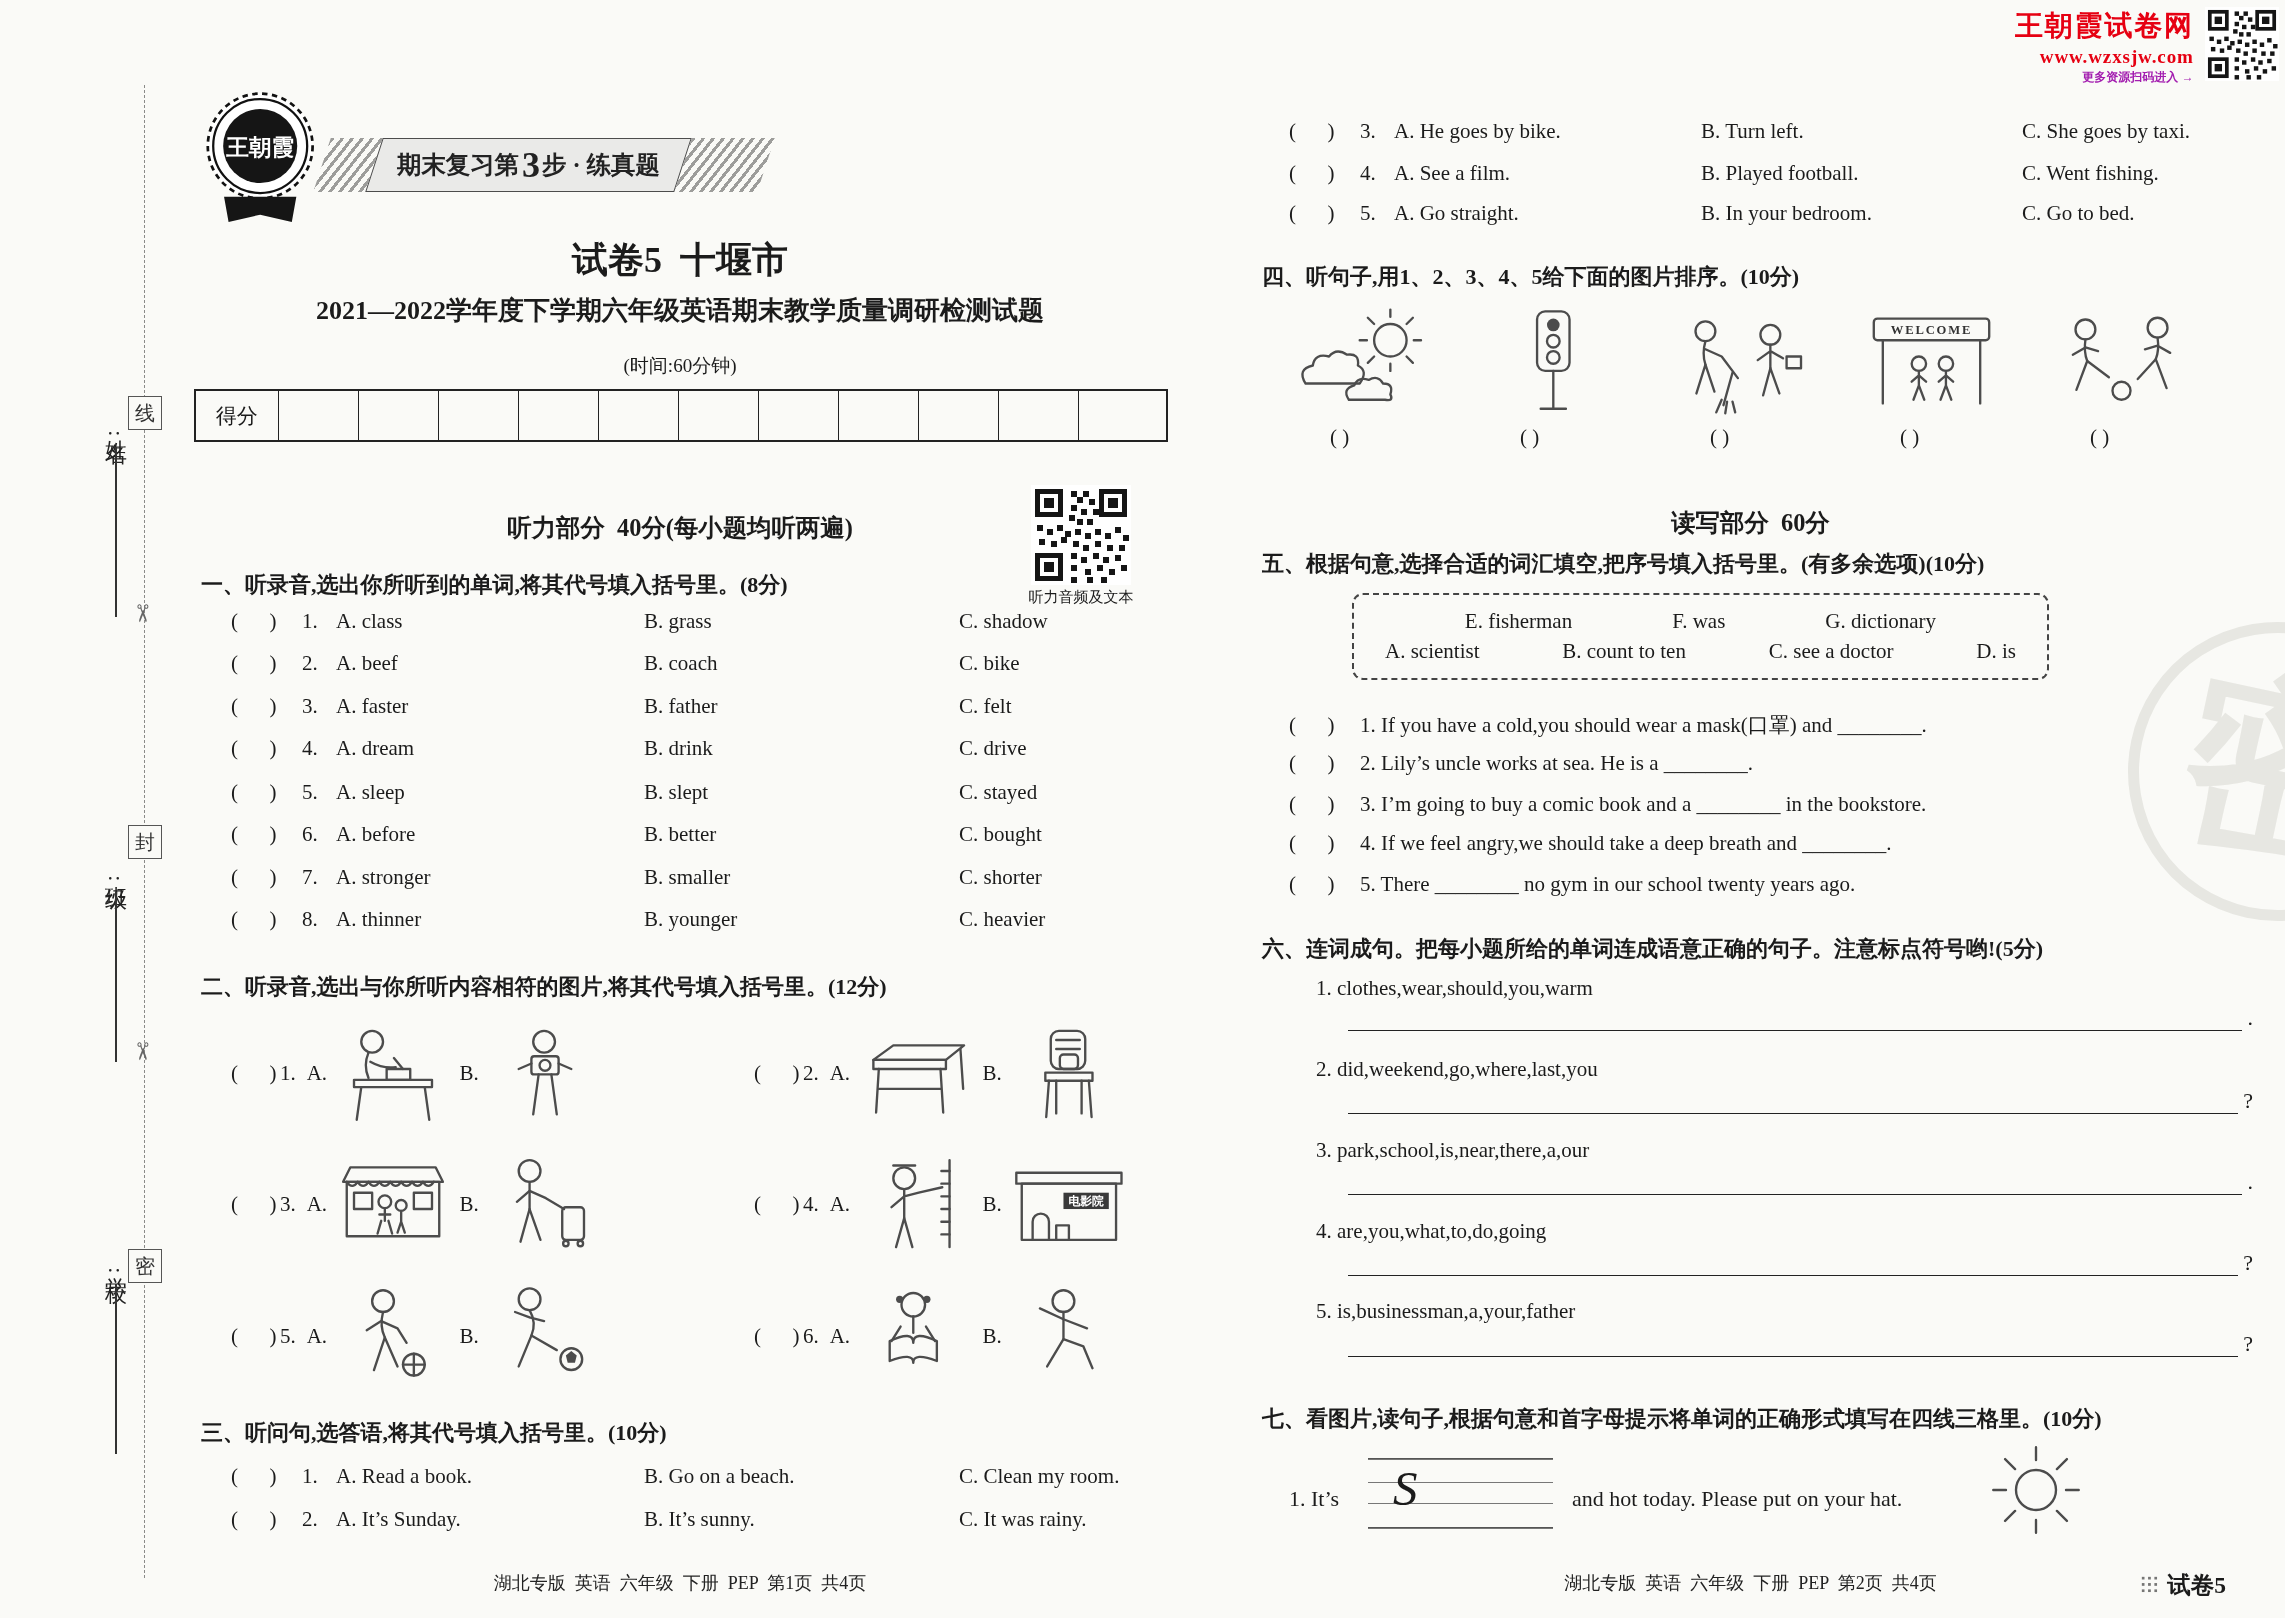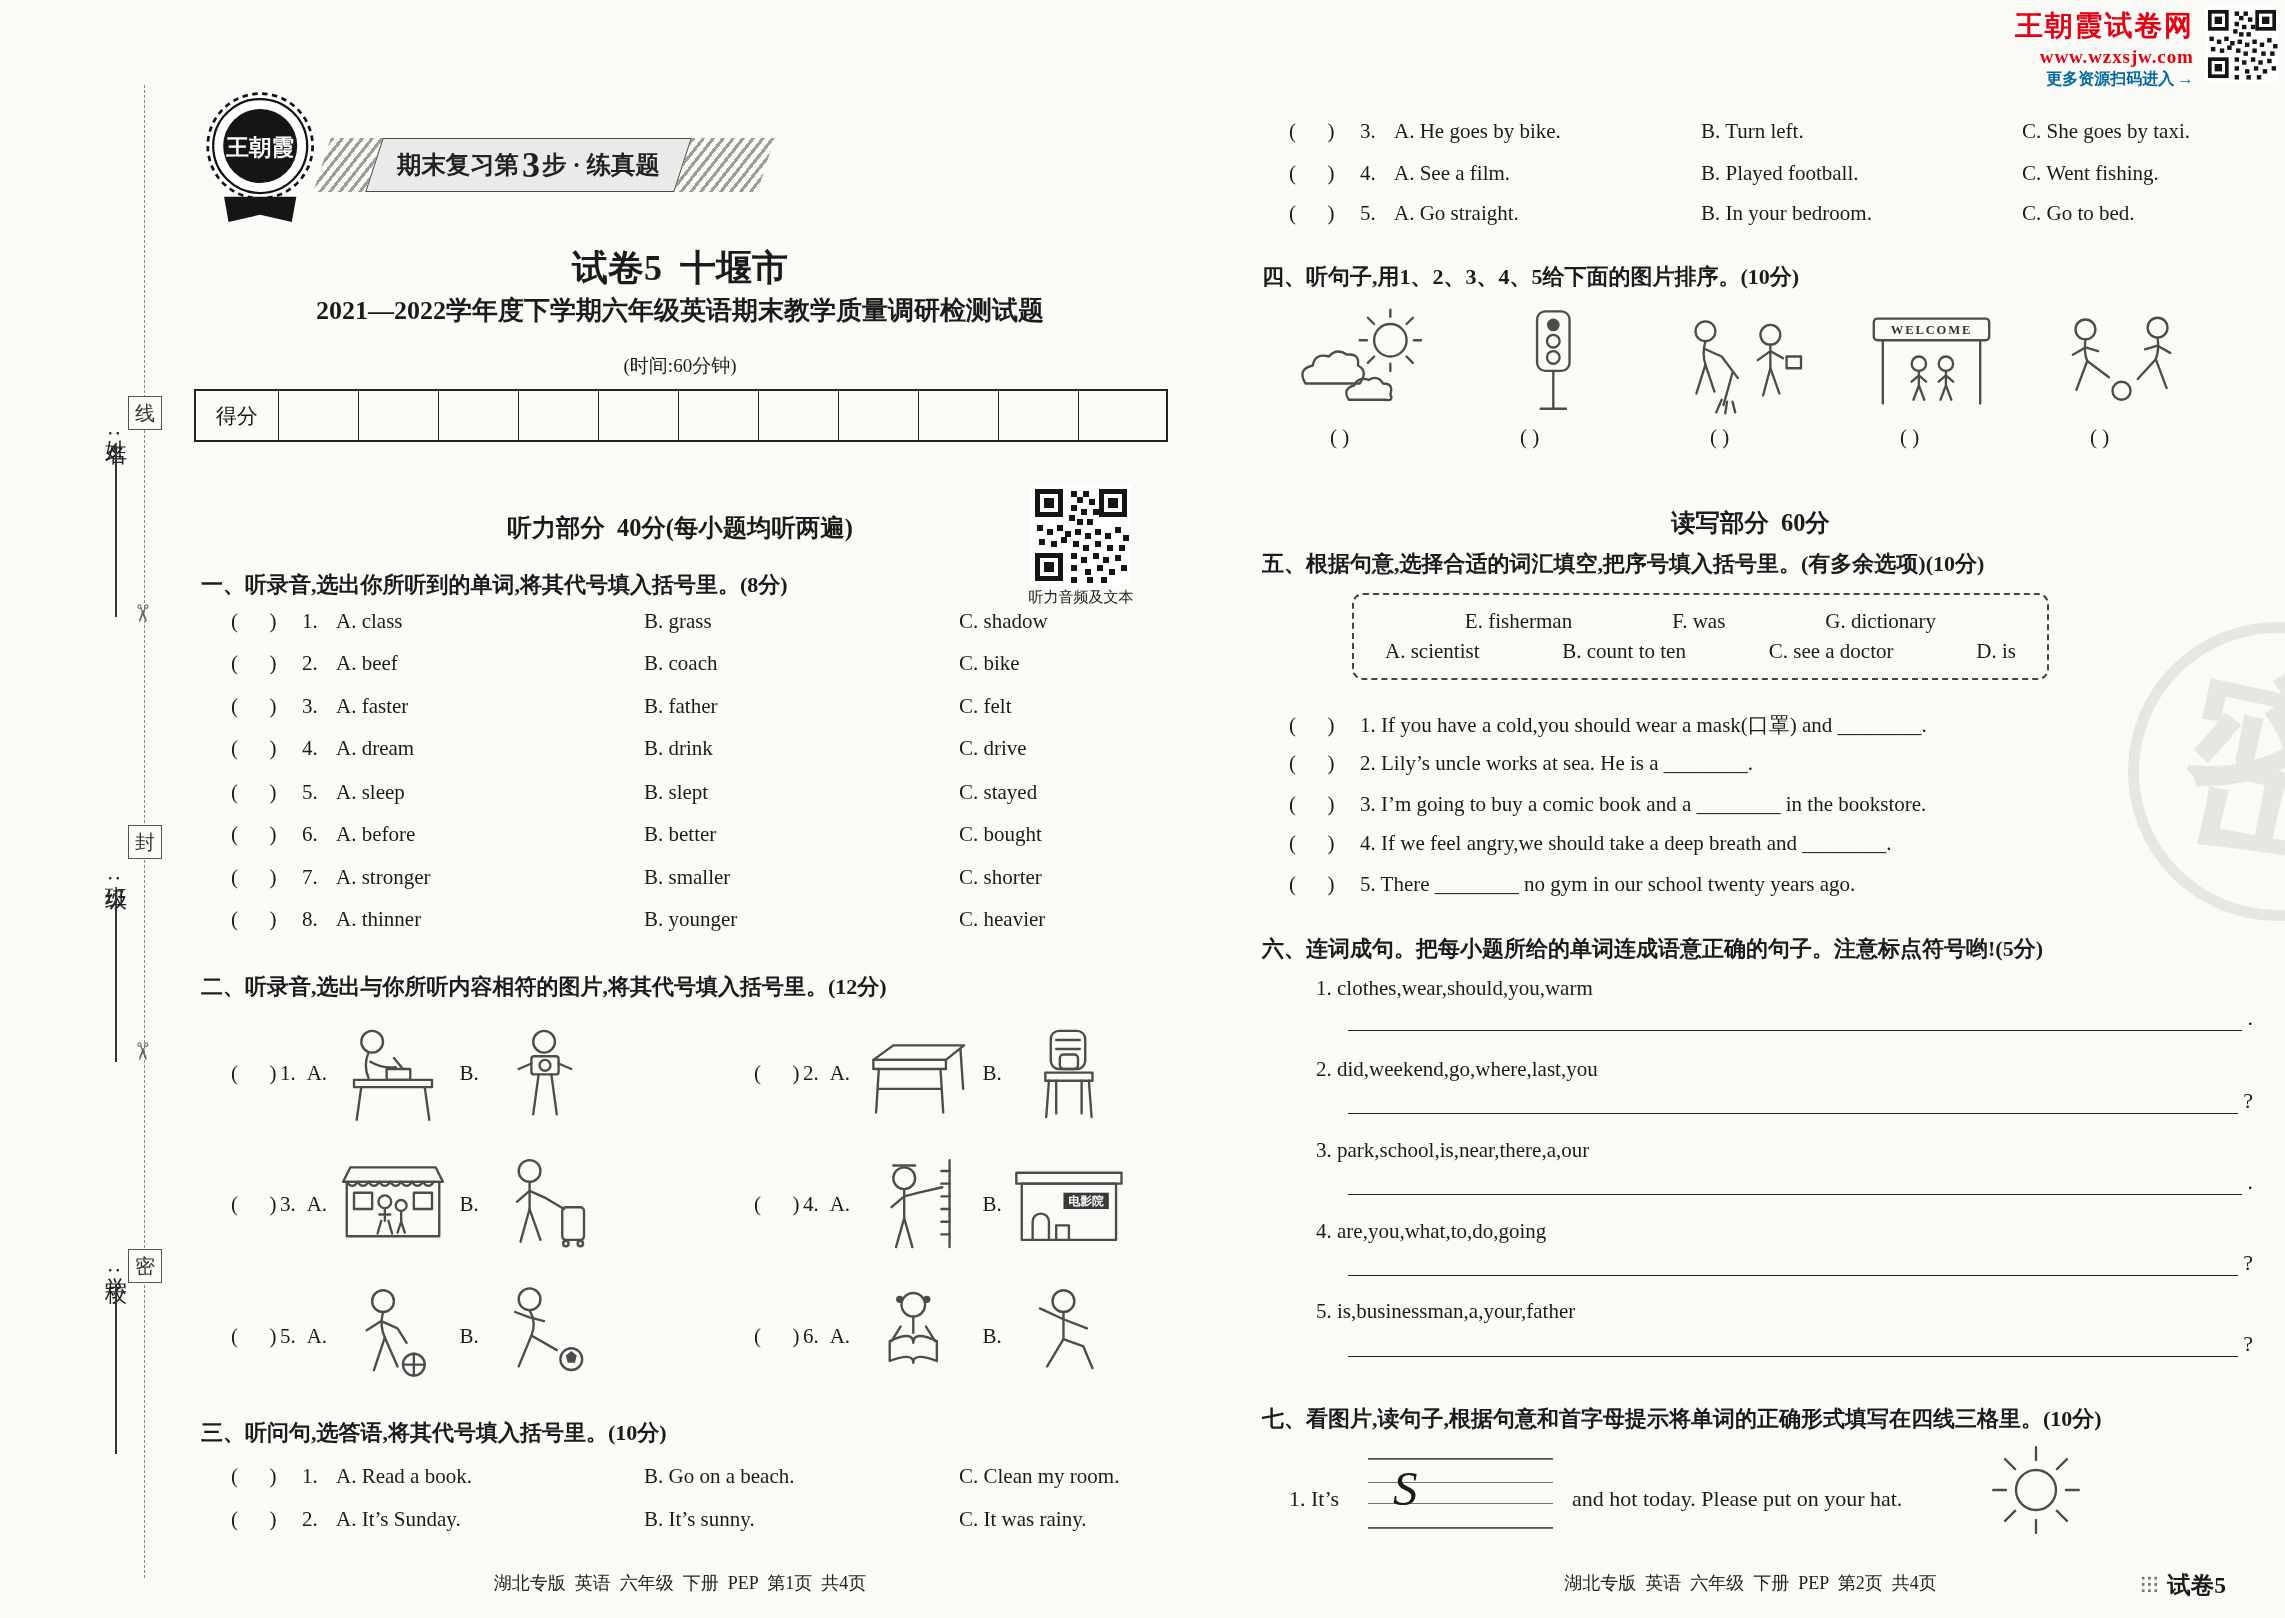--- a/index.html
+++ b/index.html
@@ -17,35 +17,35 @@
   .scissor{left:132px;font-size:24.4px;color:#666;transform:rotate(90deg)}
   .vlabel{left:101px;display:flex;flex-direction:column;align-items:center;color:#222}
   .vlabel .vt{writing-mode:vertical-rl;font-size:22px;letter-spacing:3.6px}
   .vlabel .vline{width:1.8px;height:170px;background:#333;margin-top:7.2px}
 
   
   .brand{right:7.2px;top:7.2px;display:flex;gap:11px;align-items:flex-start}
   .brand-text{display:flex;flex-direction:column;align-items:flex-end;gap:1px}
   .brand-site{color:#e60012;font-weight:bold;font-size:28px;letter-spacing:1.8px}
   .brand-url{color:#e60012;font-weight:bold;font-size:19px;letter-spacing:0.9px}
-  .brand-scan{color:#0369a1;font-size:16px;font-weight:bold}
+  .brand-scan{color:#a21caf;font-size:12px;font-weight:bold}
   .brand-scan .arr{margin-left:3.6px}
 
   
   .badge{left:204px;top:90px}
   .banner{left:322px;top:138px;height:54px;display:flex;align-items:stretch;transform:skewX(-18deg)}
   .banner-stripes{width:52px;background:repeating-linear-gradient(115deg,#9d9d9b 0 3.6px,rgba(0,0,0,0) 3.6px 9px)}
   .banner-stripes.s-right{width:83px}
   .banner-core{background:#eaeae8;border:1.8px solid #4c4c4c;padding:0 22px;display:flex;align-items:center;
                font-weight:bold;color:#222;font-size:24.4px}
   .banner-core span{transform:skewX(18deg);white-space:pre}
   .banner-core .bnum{font-size:36px;margin:0 2.7px}
 
   
-  .title{left:194px;top:244px;width:972px;font-size:36px;font-weight:bold}
+  .title{left:194px;top:236px;width:972px;font-size:36px;font-weight:bold}
   .subtitle{left:194px;top:293px;width:972px;font-size:26px;font-weight:bold}
   .timenote{left:194px;top:353px;width:972px;font-size:19px}
 
   
   .scoretab{left:194px;top:389px}
   .scoretab table{border-collapse:collapse;border:2.7px solid #222;table-layout:fixed}
   .scoretab td{border:1.6px solid #222;text-align:center;font-size:21px;padding:0}
   .scoretab tr.hd td{height:42px}
   .scoretab tr.sc td{height:51px}
 

